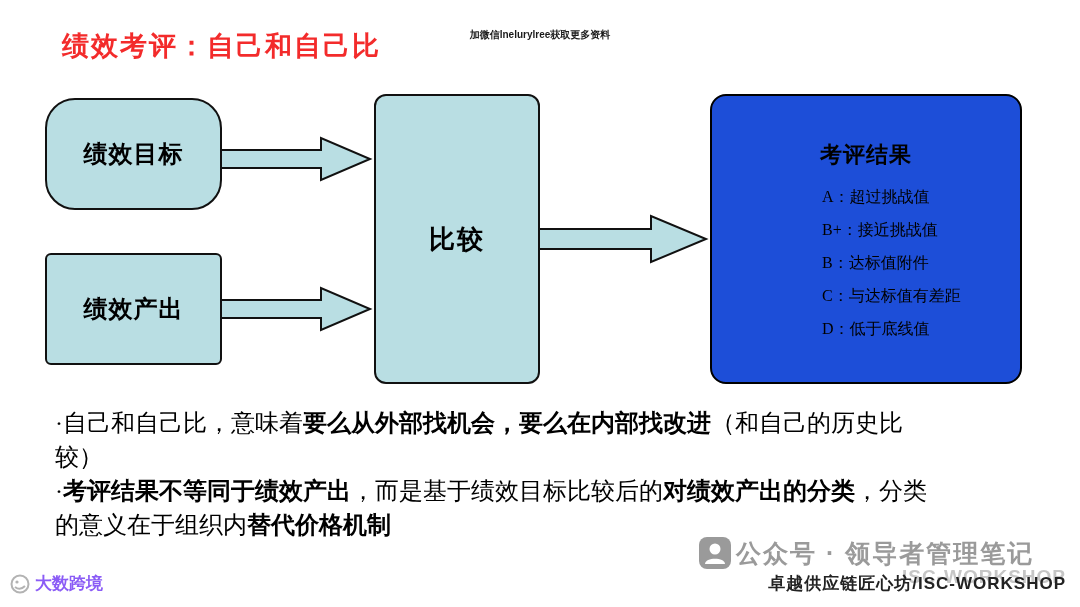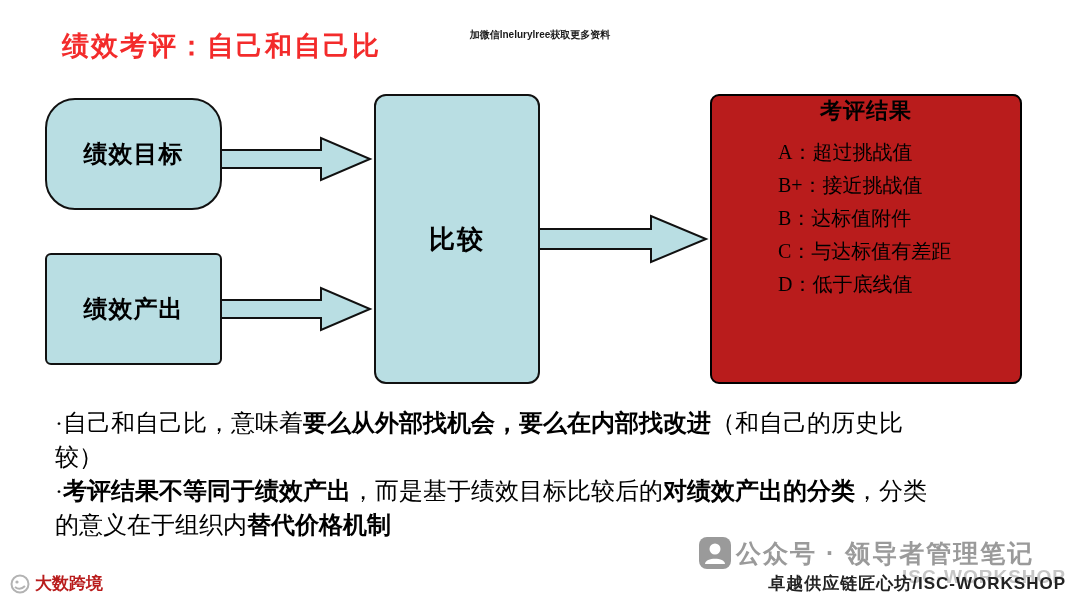--- a/index.html
+++ b/index.html
@@ -53,37 +53,38 @@
   .arrow-1 { left: 221px; top: 136px; }
   .arrow-2 { left: 221px; top: 286px; }
   .arrow-3 { left: 539px; top: 214px; }
 
   .result-box {
     position: absolute;
     left: 710px;
     top: 94px;
     width: 312px;
     height: 290px;
-    background: #b91c1c;
+    background: #1d4ed8;
     border: 2.5px solid #000000;
-    border-radius: 9px;
+    border-radius: 16px;
     box-sizing: border-box;
+    padding-top: 44px;
     font-family: "Liberation Serif", serif;
     color: #000000;
   }
   .result-title {
     text-align: center;
     font-size: 22px;
     font-weight: bold;
     margin-bottom: 10px;
     letter-spacing: 1px;
   }
   .result-items {
-    margin-left: 66px;
-    font-size: 20px;
+    margin-left: 110px;
+    font-size: 16px;
     line-height: 33px;
   }
 
   .notes {
     position: absolute;
     left: 55px;
     top: 406px;
     width: 885px;
     font-family: "Liberation Serif", serif;
     font-size: 24px;
@@ -129,21 +130,21 @@
     margin-left: 44px;
   }
 
   .wm-logo {
     position: absolute;
     left: 10px;
     top: 572px;
     display: flex;
     align-items: center;
     gap: 5px;
-    color: #b91c1c;
+    color: #8b5cf6;
     font-size: 17px;
     font-weight: bold;
   }
 </style>
 </head>
 <body>
 
 <div id="slide">
 
   <div class="title">绩效考评：自己和自己比</div>

